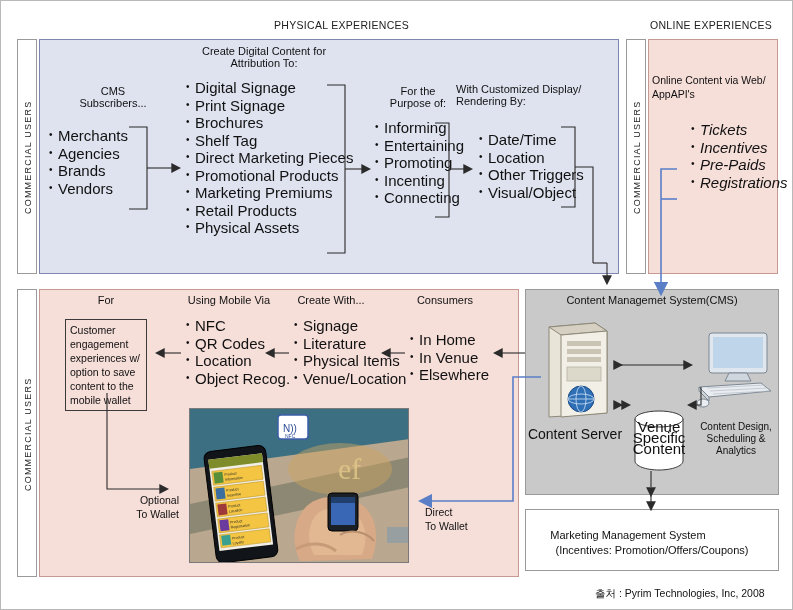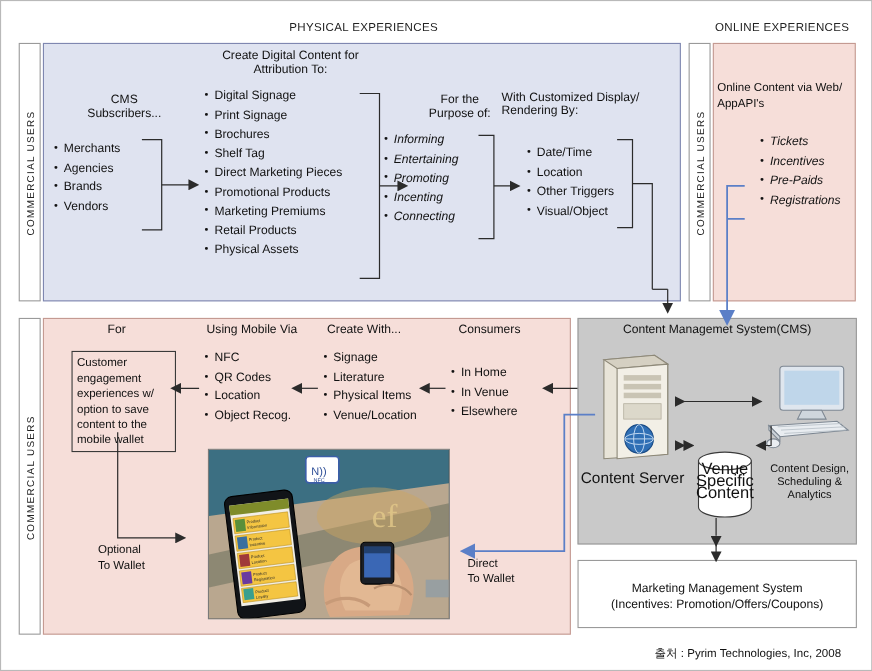--- a/index.html
+++ b/index.html
@@ -9,38 +9,38 @@
   .abs{position:absolute;box-sizing:border-box;}
   .hdr{font-size:10.5px;color:#222;letter-spacing:.3px;}
   .title-c{font-size:11px;color:#111;text-align:center;}
   .vlabel{font-size:9px;letter-spacing:1.2px;color:#222;
           writing-mode:vertical-rl;transform:rotate(180deg);
           text-align:center;white-space:nowrap;}
   .panel-blue{background:#dfe3f0;border:1px solid #7f87b0;}
   .panel-pink{background:#f6ded9;border:1px solid #c49a92;}
   .panel-gray{background:#c9c9c9;border:1px solid #9a9a9a;}
   .panel-white{background:#ffffff;border:1px solid #9a9a9a;}
-  ul.lst{margin:0;padding:0;list-style:none;font-size:11px;color:#111;line-height:17.5px;}
+  ul.lst{margin:0;padding:0;list-style:none;font-size:15px;color:#111;line-height:17.5px;}
   ul.lst li{position:relative;padding-left:9px;white-space:nowrap;}
   ul.lst li:before{content:"\2022";position:absolute;left:0;top:-1px;font-size:10px;}
   .txt{font-size:10.5px;color:#111;line-height:14px;}
   .cite{font-size:10.5px;color:#111;}
   svg{position:absolute;left:0;top:0;overflow:visible;}
   .ln{stroke:#2b2b2b;stroke-width:1.1;fill:none;}
   .lnb{stroke:#5b7fc7;stroke-width:1.6;fill:none;}
   .phonebox{background:#efeae2;border:1px solid #7a7a7a;overflow:hidden;}
   .srv-label{font-size:14px;color:#111;text-align:center;}
   .db-label{font-size:15px;color:#111;text-align:center;line-height:11px;}
 </style>
 </head>
 <body>
 
 <div id="page">
 
-  <div class="abs hdr" style="left:262px;top:18px;">PHYSICAL EXPERIENCES</div>
+  <div class="abs hdr" style="left:273px;top:18px;">PHYSICAL EXPERIENCES</div>
   <div class="abs hdr" style="left:649px;top:18px;">ONLINE EXPERIENCES</div>
 
   <div class="abs panel-blue" style="left:38px;top:38px;width:580px;height:235px;"></div>
 
   <div class="abs panel-white" style="left:16px;top:38px;width:20px;height:235px;">
     <div class="vlabel" style="height:235px;line-height:20px;">COMMERCIAL USERS</div>
   </div>
 
   <div class="abs title-c" style="left:72px;top:84px;width:80px;white-space:pre-line;">CMS
 Subscribers...</div>
@@ -60,21 +60,21 @@
     <li>Shelf Tag</li>
     <li>Direct Marketing Pieces</li>
     <li>Promotional Products</li>
     <li>Marketing Premiums</li>
     <li>Retail Products</li>
     <li>Physical Assets</li>
   </ul>
 
   <div class="abs title-c" style="left:378px;top:84px;width:78px;white-space:pre-line;">For the
 Purpose of:</div>
-  <ul class="abs lst" style="left:348px;top:118px;width:110px;font-style:italic;">
+  <ul class="abs lst" style="left:374px;top:118px;width:110px;">
     <li>Informing</li>
     <li>Entertaining</li>
     <li>Promoting</li>
     <li>Incenting</li>
     <li>Connecting</li>
   </ul>
 
   <div class="abs title-c" style="left:455px;top:82px;width:150px;white-space:pre-line;text-align:left;">With Customized Display/
 Rendering By:</div>
   <ul class="abs lst" style="left:478px;top:130px;width:130px;">
@@ -96,21 +96,21 @@
     <li>Pre-Paids</li>
     <li>Registrations</li>
   </ul>
 
   <div class="abs panel-pink" style="left:38px;top:288px;width:480px;height:288px;"></div>
   <div class="abs panel-white" style="left:16px;top:288px;width:20px;height:288px;">
     <div class="vlabel" style="height:288px;line-height:20px;">COMMERCIAL USERS</div>
   </div>
 
   <div class="abs title-c" style="left:80px;top:293px;width:50px;">For</div>
-  <div class="abs txt" style="left:64px;top:318px;width:95px;white-space:pre-line;border:1px solid #3a3a3a;padding:3px 4px;">Customer
+  <div class="abs txt" style="left:64px;top:318px;width:82px;white-space:pre-line;border:1px solid #3a3a3a;padding:3px 4px;">Customer
 engagement
 experiences w/
 option to save
 content to the
 mobile wallet</div>
 
   <div class="abs title-c" style="left:178px;top:293px;width:100px;">Using Mobile Via</div>
   <ul class="abs lst" style="left:185px;top:316px;width:100px;">
     <li>NFC</li>
     <li>QR Codes</li>
@@ -126,21 +126,21 @@
     <li>Venue/Location</li>
   </ul>
 
   <div class="abs title-c" style="left:404px;top:293px;width:80px;">Consumers</div>
   <ul class="abs lst" style="left:409px;top:330px;width:100px;">
     <li>In Home</li>
     <li>In Venue</li>
     <li>Elsewhere</li>
   </ul>
 
-  <div class="abs txt" style="left:88px;top:492px;width:90px;white-space:pre-line;text-align:left;">Optional
+  <div class="abs txt" style="left:88px;top:492px;width:90px;white-space:pre-line;text-align:right;">Optional
 To Wallet</div>
   <div class="abs txt" style="left:424px;top:504px;width:70px;white-space:pre-line;text-align:left;">Direct
 To Wallet</div>
 
   <div class="abs phonebox" style="left:188px;top:407px;width:220px;height:155px;">
     <svg width="220" height="155" viewBox="0 0 220 155">
       <rect x="0" y="0" width="220" height="155" fill="#2b2420"></rect>
       <path d="M0 0 L220 0 L220 50 L0 95 Z" fill="#3c6f82"></path>
       <path d="M0 60 L220 30 L220 155 L0 155 Z" fill="#b9a78f"></path>
       <path d="M0 95 L220 48 L220 78 L0 125 Z" fill="#6a6f5d" opacity=".55"></path>
@@ -234,21 +234,21 @@
         <line x1="18" y1="63" x2="74" y2="60"></line>
       </g>
       <ellipse cx="8" cy="72" rx="6" ry="4" fill="#e9edf1" stroke="#7d8792" stroke-width="1"></ellipse>
     </svg>
   </div>
   <div class="abs db-label" style="left:694px;top:420px;width:82px;white-space:pre-line;font-size:10px;line-height:12px;">Content Design,
 Scheduling &amp;
 Analytics</div>
 
   <div class="abs panel-white" style="left:524px;top:508px;width:254px;height:62px;"></div>
-  <div class="abs title-c" style="left:524px;top:528px;width:254px;">Marketing Management System</div>
+  <div class="abs title-c" style="left:500px;top:528px;width:254px;">Marketing Management System</div>
   <div class="abs title-c" style="left:524px;top:543px;width:254px;">(Incentives: Promotion/Offers/Coupons)</div>
 
   <div class="abs cite" style="left:594px;top:586px;">출처 : Pyrim Technologies, Inc, 2008</div>
 
   <svg width="793" height="610" viewBox="0 0 793 610">
     <defs>
       <marker id="ah" markerWidth="9" markerHeight="9" refX="7" refY="4.5" orient="auto">
         <path d="M0 0 L9 4.5 L0 9 Z" fill="#2b2b2b"></path>
       </marker>
       <marker id="ahb" markerWidth="9" markerHeight="9" refX="7" refY="4.5" orient="auto">

